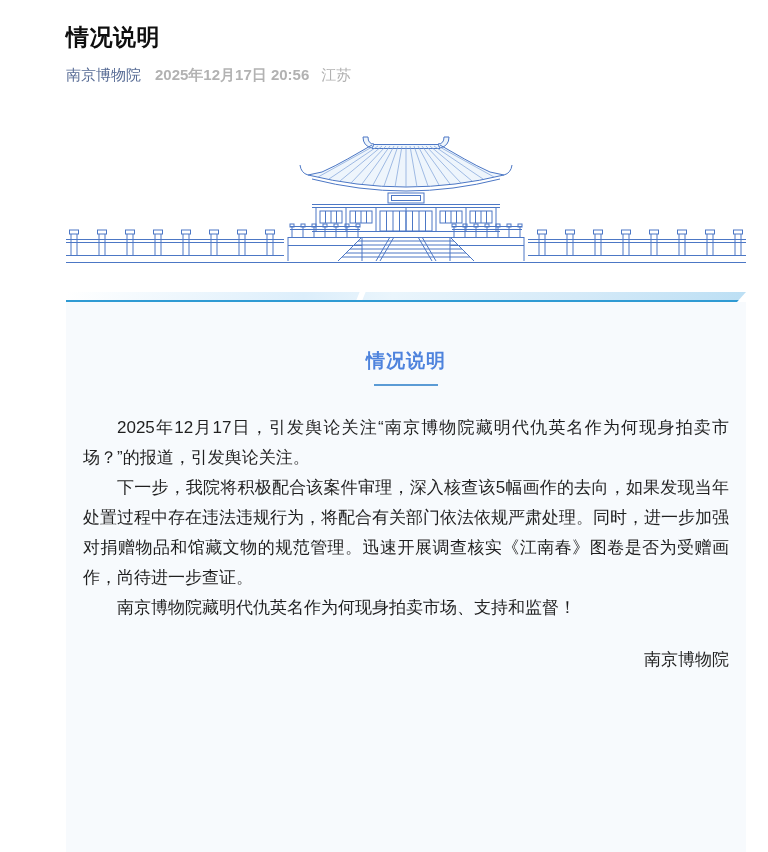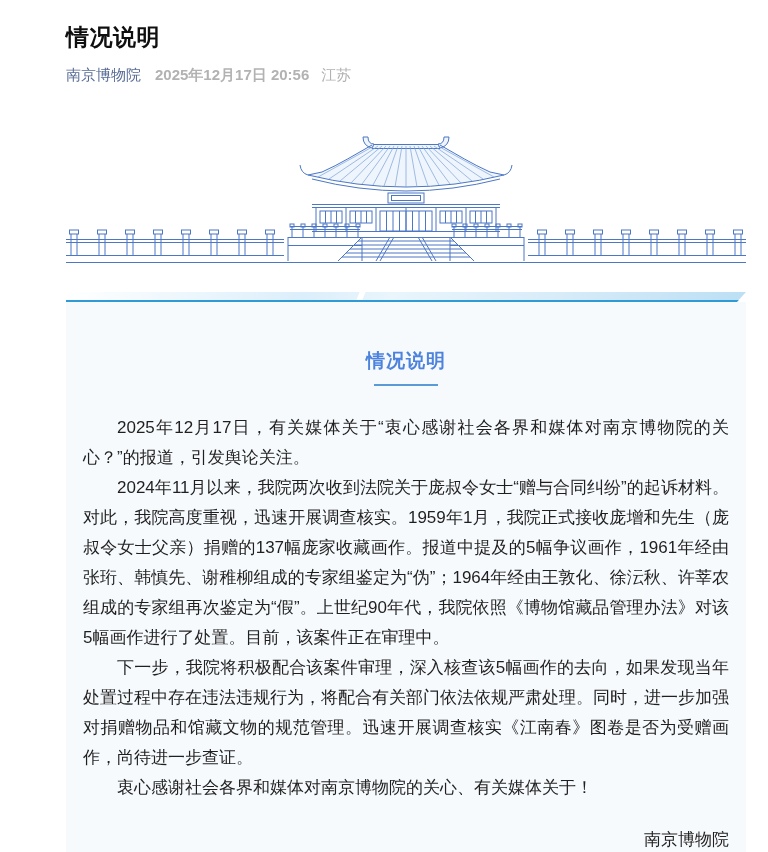--- a/index.html
+++ b/index.html
@@ -292,24 +292,23 @@
   </div>
 
   <div class="card-wrap">
     <div class="banner">
       <div class="slash"></div>
     </div>
     <div class="card">
       <div class="card-title">情况说明</div>
       <div class="card-title-underline"></div>
       <div class="card-body">
-        <p>2025年12月17日，有关媒体关于“衷心感谢社会各界和媒体对南京博物院的关心？”的报道，引发舆论关注。</p>
-        <p>2024年11月以来，我院两次收到法院关于庞叔令女士“赠与合同纠纷”的起诉材料。对此，我院高度重视，迅速开展调查核实。1959年1月，我院正式接收庞增和先生（庞叔令女士父亲）捐赠的137幅庞家收藏画作。报道中提及的5幅争议画作，1961年经由张珩、韩慎先、谢稚柳组成的专家组鉴定为“伪”；1964年经由王敦化、徐沄秋、许莘农组成的专家组再次鉴定为“假”。上世纪90年代，我院依照《博物馆藏品管理办法》对该5幅画作进行了处置。目前，该案件正在审理中。</p>
+        <p>2025年12月17日，引发舆论关注“南京博物院藏明代仇英名作为何现身拍卖市场？”的报道，引发舆论关注。</p>
         <p>下一步，我院将积极配合该案件审理，深入核查该5幅画作的去向，如果发现当年处置过程中存在违法违规行为，将配合有关部门依法依规严肃处理。同时，进一步加强对捐赠物品和馆藏文物的规范管理。迅速开展调查核实《江南春》图卷是否为受赠画作，尚待进一步查证。</p>
-        <p>衷心感谢社会各界和媒体对南京博物院的关心、有关媒体关于！</p>
+        <p>南京博物院藏明代仇英名作为何现身拍卖市场、支持和监督！</p>
       </div>
       <div class="signature">
         <div>南京博物院</div>
 
       </div>
     </div>
   </div>
 
 </div>
 

